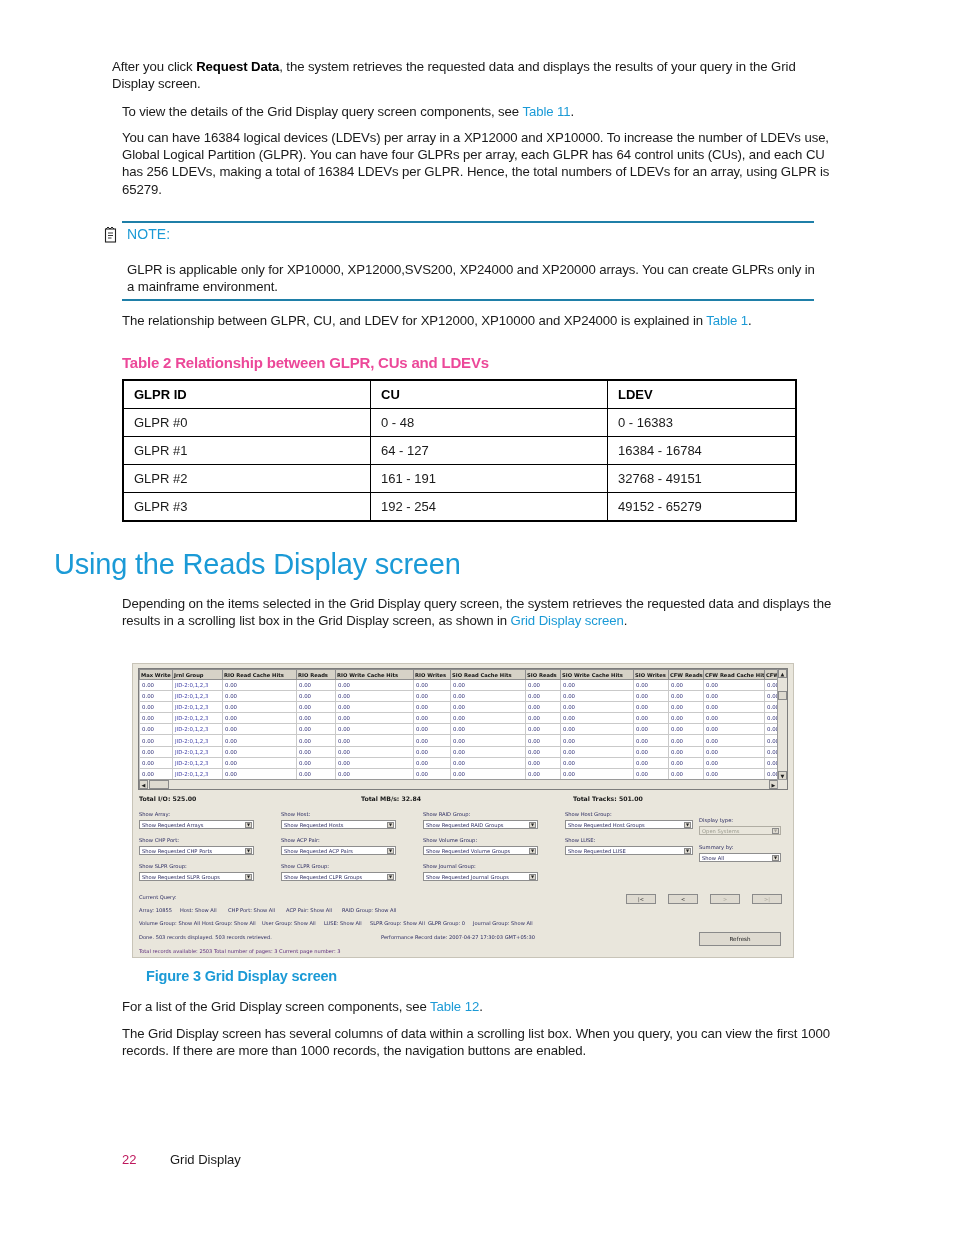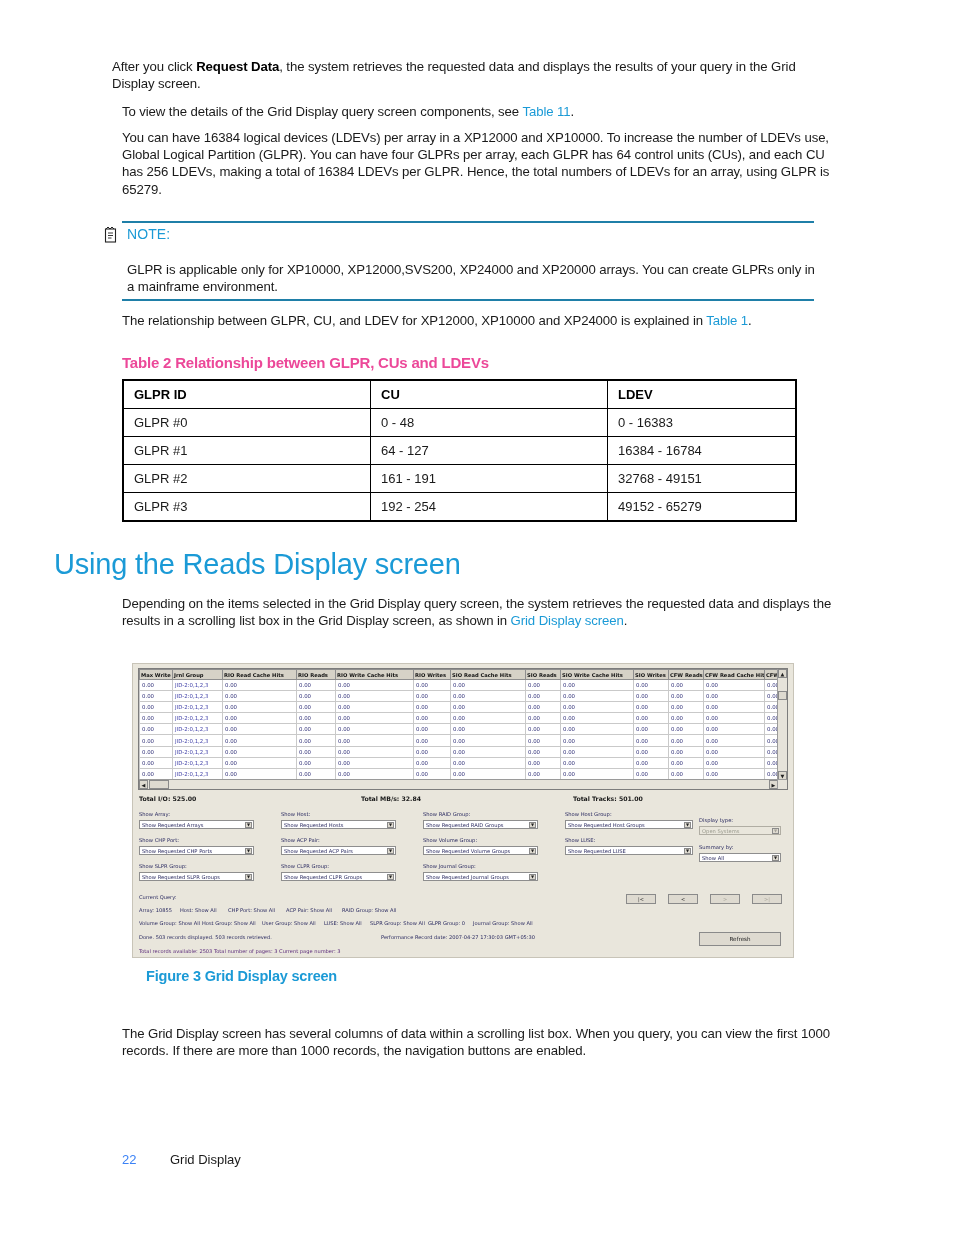--- a/index.html
+++ b/index.html
@@ -260,21 +260,21 @@
     color: #1b9ad6;
     letter-spacing: -0.2px;
     margin-left: 24px;
   }
 
   
   .footer-num {
     position: absolute;
     left: 122px; top: 1152px;
     font-size: 13px;
-    color: #3b82f6;
+    color: #be185d;
   }
   .footer-txt {
     position: absolute;
     left: 170px; top: 1152px;
     font-size: 13px;
     color: #1a1a1a;
   }
 </style>
 </head>
 <body>
@@ -587,20 +587,23 @@
         <span class="cq-label" style="left: 289px; top: 0px;">GLPR Group: 0</span>
         <span class="cq-label" style="left: 334px; top: 0px;">Journal Group: Show All</span>
       </div>
     <div class="cq-label" style="left:6px; top:270px;">Done. 503 records displayed. 503 records retrieved.</div>
     <div class="cq-label" style="left:248px; top:270px;">Performance Record date: 2007-04-27 17:30:03 GMT+05:30</div>
     <div class="cq-label purple" style="left:6px; top:284px;">Total records available: 2503   Total number of pages: 3   Current page number: 3</div>
   </div>
 
   <div class="fig-caption">Figure 3 Grid Display screen</div>
 
+  <div class="para" style="left:122px; top:998px; width:716px;">
+    <span>For a list of the Grid Display screen components, see </span><a class="link" href="#" style="text-decoration:none;">Table 12</a><span>.</span>
+  </div>
 
   <div class="para" style="left:122px; top:1025px; width:716px;">The Grid Display screen has several columns of data within a scrolling list box.  When you query, you can view the first 1000 records.  If there are more than 1000 records, the navigation buttons are enabled.</div>
 
 
   <div class="footer-num">22</div>
   <div class="footer-txt">Grid Display</div>
 
 </div>
 
 </body></html>

